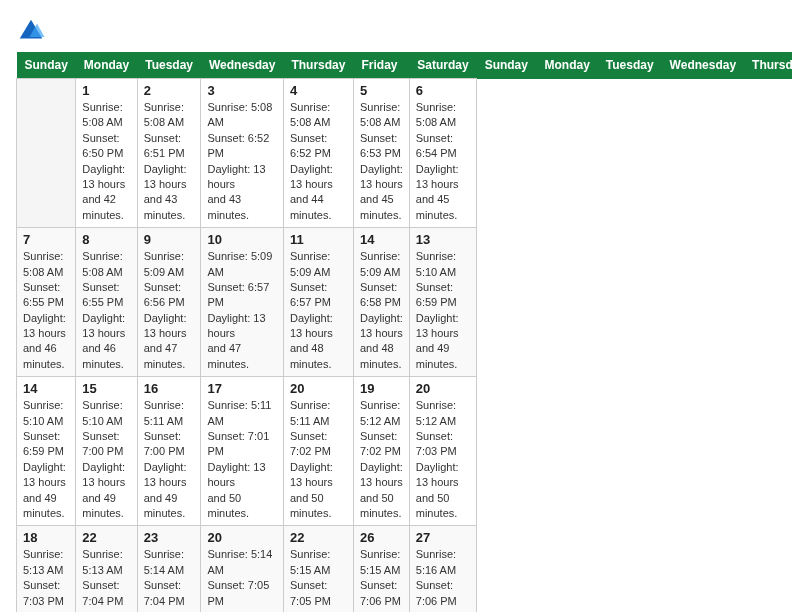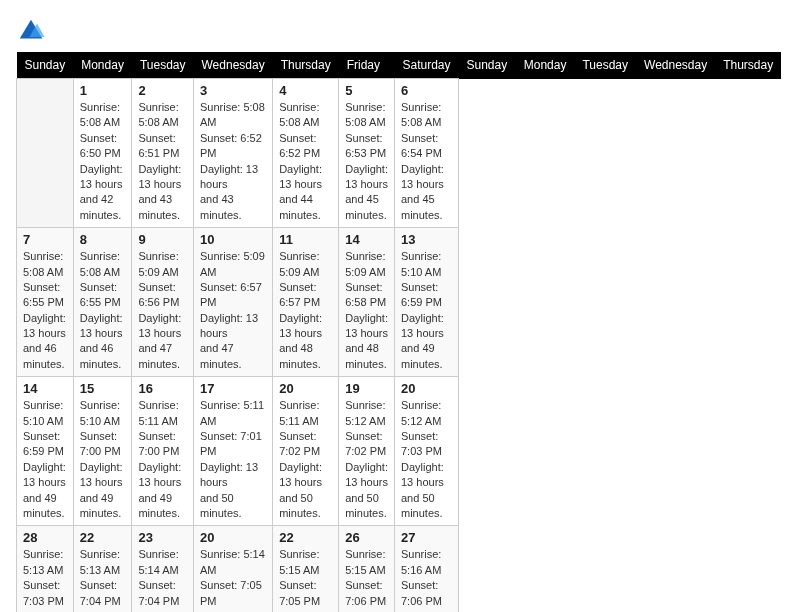--- a/index.html
+++ b/index.html
@@ -43,26 +43,26 @@
     .subtitle {
       font-size: 14px;
       color: #555;
     }
     table {
       width: 100%;
       border-collapse: collapse;
       font-size: 11px;
     }
     thead tr th {
-      background-color: #000000;
+      background-color: #15803d;
       color: #fff;
       text-align: left;
       padding: 6px 8px;
       font-size: 12px;
-      font-weight: normal;
+      font-weight: bold;
     }
     tbody tr td {
       border: 1px solid #ccc;
       vertical-align: top;
       padding: 4px 6px;
       width: 14.28%;
       height: 80px;
       background: #fff;
     }
     tbody tr:nth-child(even) td {
@@ -264,21 +264,21 @@
         <td>
           <span class="day-number">20</span>
           <div class="day-info" style="white-space: pre-line;">Sunrise: 5:12 AM
 Sunset: 7:03 PM
 Daylight: 13 hours
 and 50 minutes.</div>
         </td>
       </tr>
       <tr>
         <td>
-          <span class="day-number">28</span>
+          <span class="day-number">18</span>
           <div class="day-info" style="white-space: pre-line;">Sunrise: 5:13 AM
 Sunset: 7:03 PM
 Daylight: 13 hours
 and 50 minutes.</div>
         </td>
         <td>
           <span class="day-number">22</span>
           <div class="day-info" style="white-space: pre-line;">Sunrise: 5:13 AM
 Sunset: 7:04 PM
 Daylight: 13 hours

